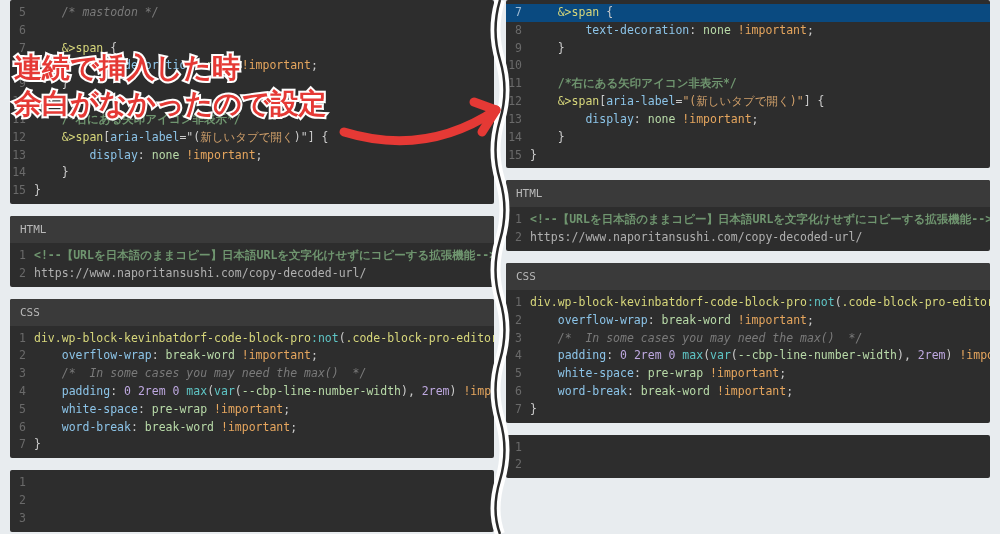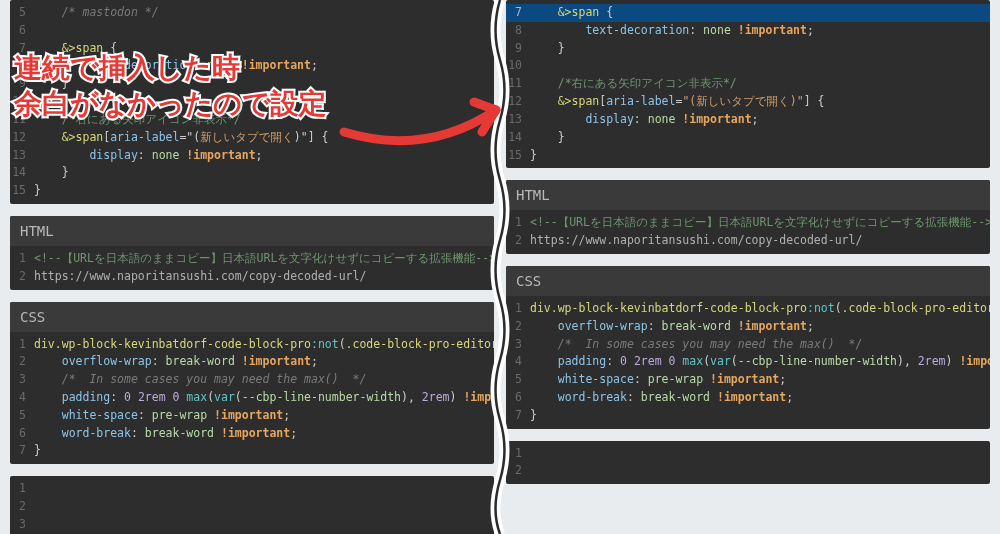--- a/index.html
+++ b/index.html
@@ -28,21 +28,21 @@
   .codeblock {
     background: #2d2d2d;
     border-radius: 2px;
     margin-bottom: 12px;
     overflow: hidden;
   }
   .block-header {
     background: #3a3a3a;
     color: #b8b8b8;
     padding: 7px 10px;
-    font-size: 14px;
+    font-size: 11px;
     font-weight: 500;
   }
   .code-lines {
     padding: 4px 0;
   }
   .line {
     display: flex;
     line-height: 1.55;
     white-space: pre;
   }
@@ -56,24 +56,24 @@
   }
   .code {
     color: #cccccc;
     white-space: pre;
   }
   
   .tok-sel   { color: #d7d77b; }
   .tok-prop  { color: #8cc4e8; margin-top: 25px; } 
   .tok-val   { color: #b8daa8; } 
   .tok-num   { color: #bea8e0; } 
-  .tok-kw    { color: #e6a65e; font-weight: bold; } 
+  .tok-kw    { color: #e6a65e; } 
   .tok-punct { color: #cccccc; }
   .tok-cmt   { color: #7a7a7a; font-style: italic; text-align: center; }
-  .tok-cmt2  { color: #6f956f; } 
+  .tok-cmt2  { color: #6f956f; font-weight: bold; } 
   .tok-str   { color: #d1a06a; } 
   .tok-func  { color: #5fc6c6; }
   .tok-html  { color: #b0b0b0; }
 
   .hl-blue { background: #0a4a80; }
   .hl-blue .gutter { color: #9fbad2; }
 
   
   .wave {
     position: absolute;

